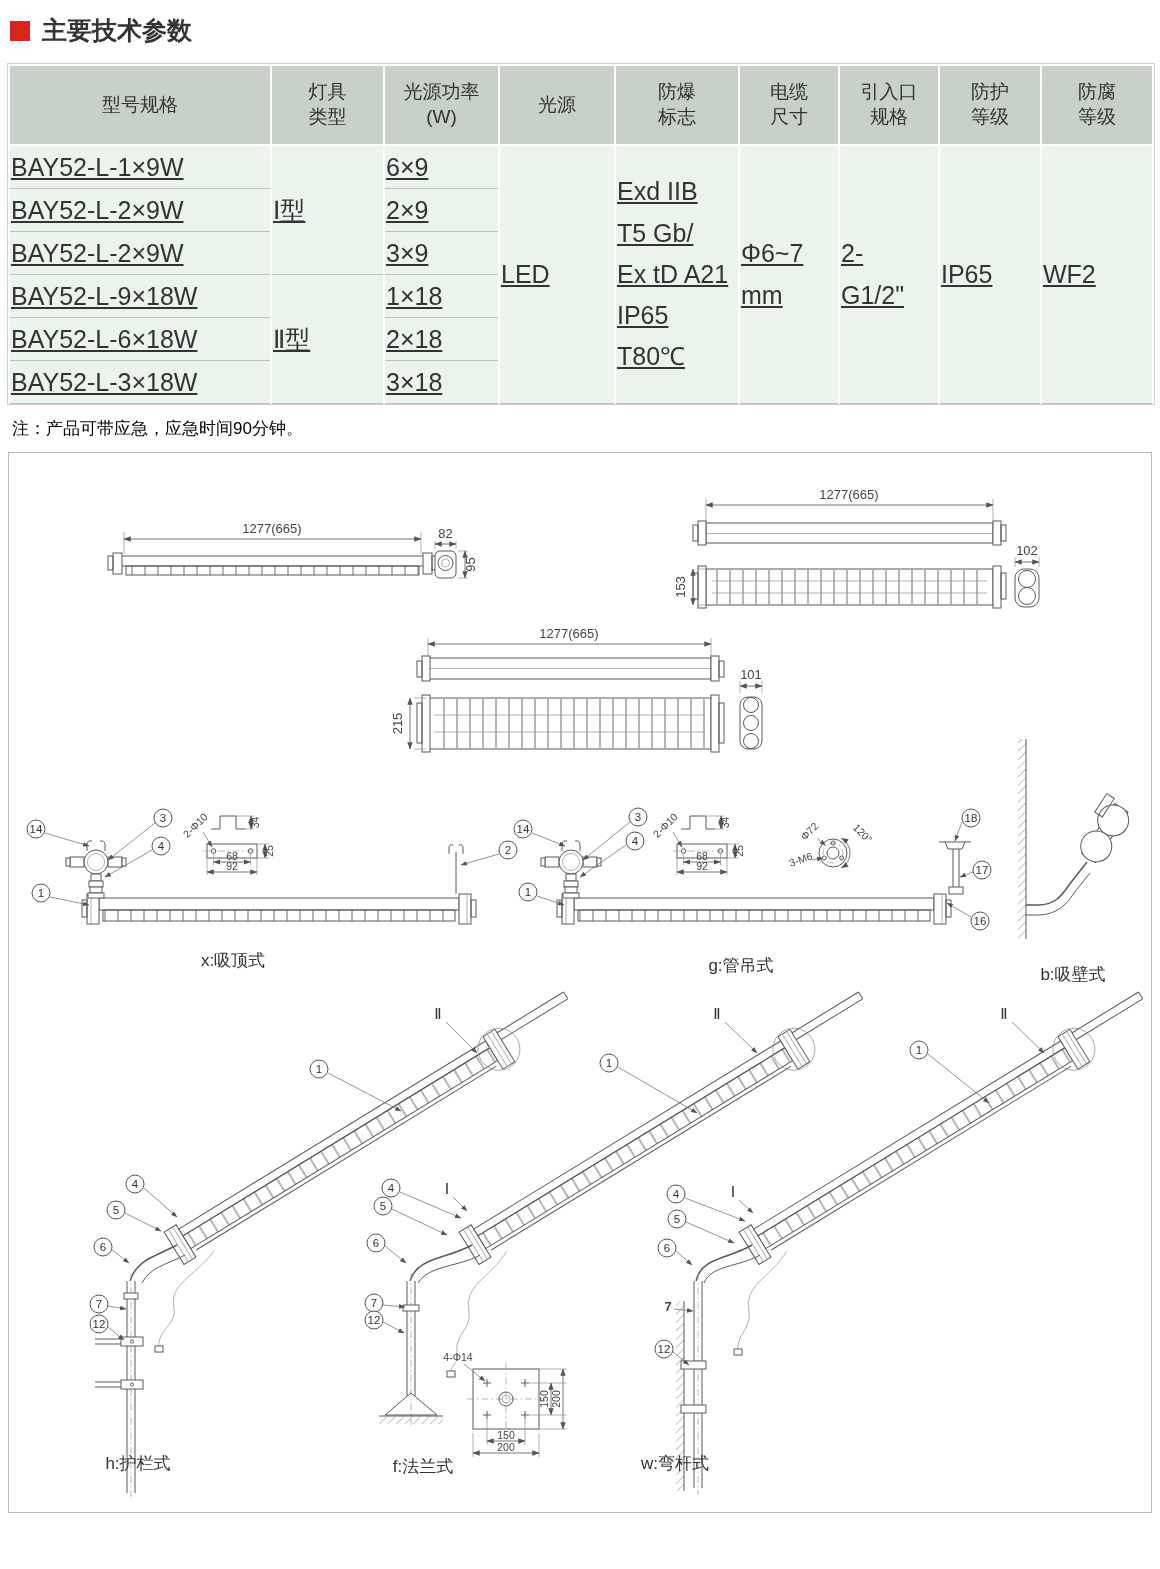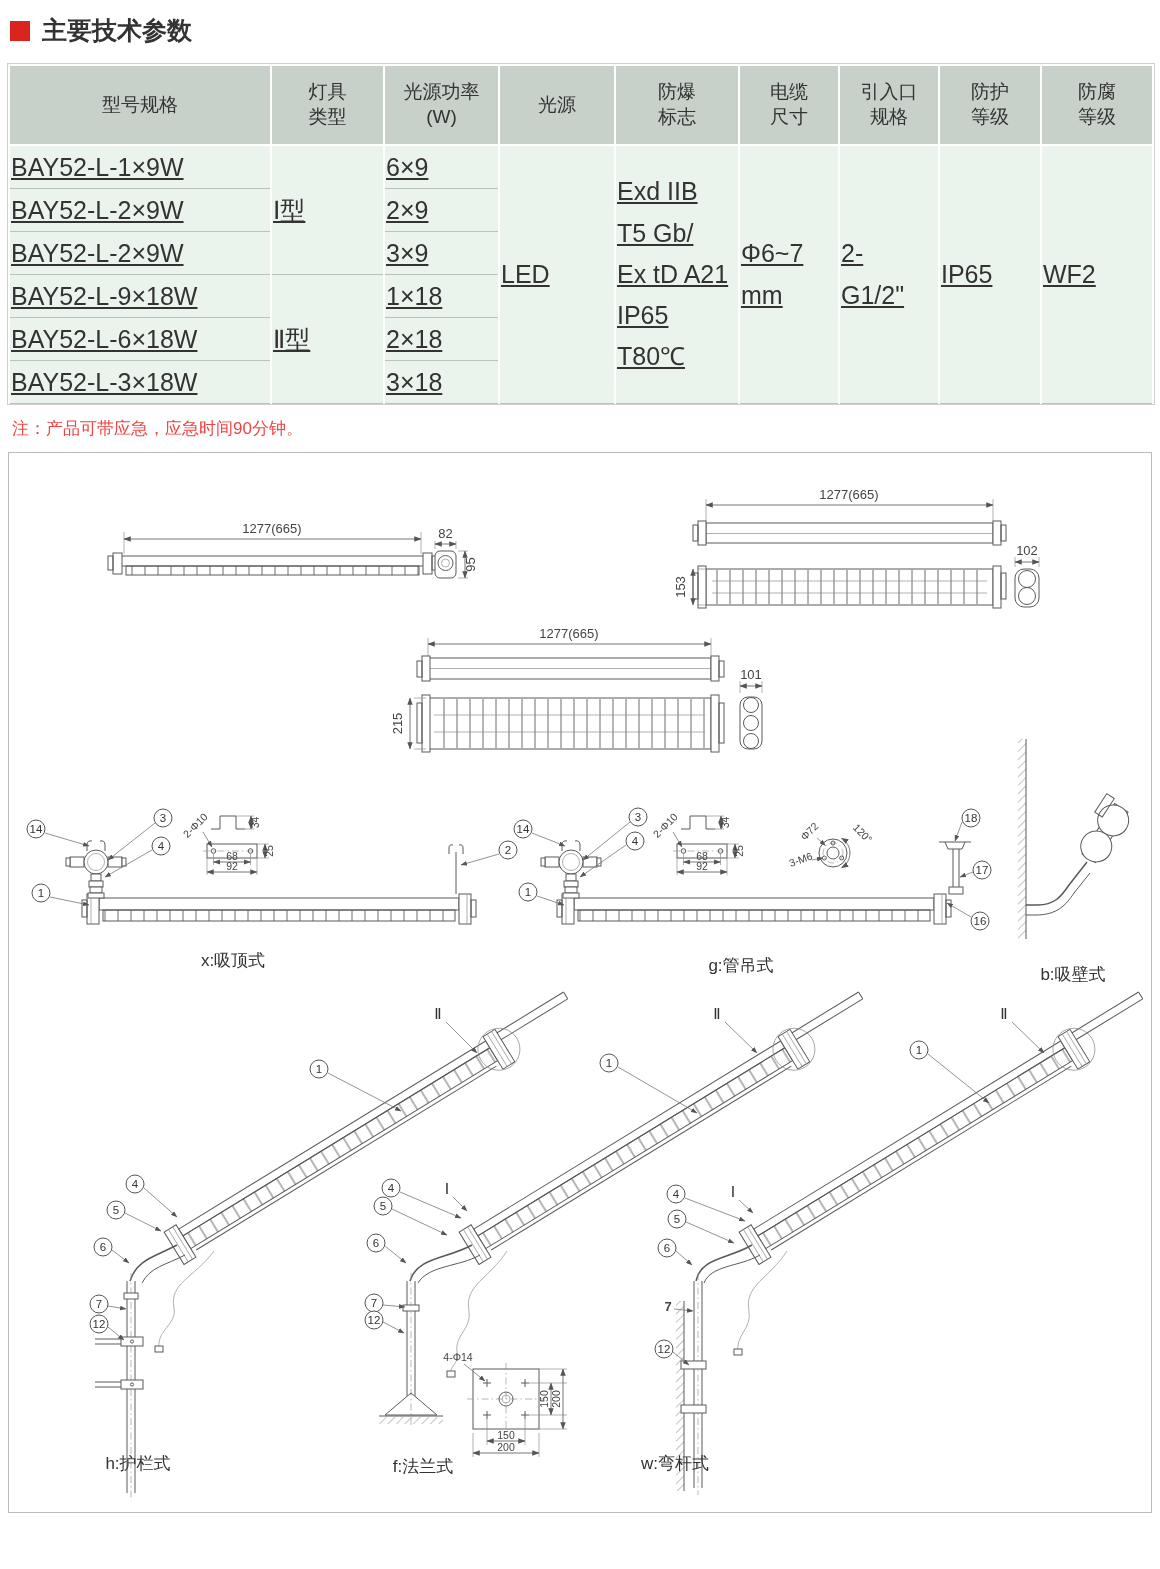--- a/index.html
+++ b/index.html
@@ -3,21 +3,21 @@
 <meta charset="utf-8">
 <style>
   html,body{margin:0;padding:0;background:#fff;}
   .page{width:1160px;height:1569px;background:#fff;font-family:"Liberation Sans",sans-serif;color:#333;position:relative;box-sizing:border-box;padding:14px 8px 16px 8px;}
   .sec-title{display:flex;align-items:center;gap:12px;font-size:25px;font-weight:bold;color:#333;margin:0 0 0 2px;}
   .red-sq{width:20px;height:20px;background:#d9251c;display:inline-block;flex:0 0 auto;}
   table.spec{border-collapse:collapse;width:1144px;margin-top:17px;table-layout:fixed;background:#e5e5e5;outline:1px solid #cfcfcf;}
   table.spec th{background:#c7d0c9;font-weight:normal;font-size:19px;color:#333;height:76px;border:2px solid #fff;white-space:pre-line;line-height:1.3;}
   table.spec td{background:#eaf3ec;font-size:25px;color:#333;text-align:left;height:40px;border-left:2px solid #fff;border-right:2px solid #fff;border-top:1px solid #b9c3bc;border-bottom:1px solid #b9c3bc;text-decoration:underline;}
   td.pre{white-space:pre-line;line-height:1.65;font-size:18px;}
-  .note{color:#ef4444;font-size:17px;margin:13px 0 0 4px;}
+  .note{color:#000000;font-size:17px;margin:13px 0 0 4px;}
   .sec2{margin-top:33px;}
   .panel{width:1142px;height:1059px;border:1px solid #bbb;margin-top:12px;background:#fff;}
   
   .s1{fill:none;stroke:#5a5a5a;stroke-width:1;}
   .s2{fill:none;stroke:#5a5a5a;stroke-width:1.5;}
   .wf{fill:#fff;stroke:#5a5a5a;stroke-width:1;}
   .thin{fill:none;stroke:#8f8f8f;stroke-width:.7;}
   .dim{stroke:#666;stroke-width:.9;fill:none;}
   .ext{stroke:#8f8f8f;stroke-width:.7;fill:none;}
   .ld{stroke:#777;stroke-width:.8;fill:none;}

